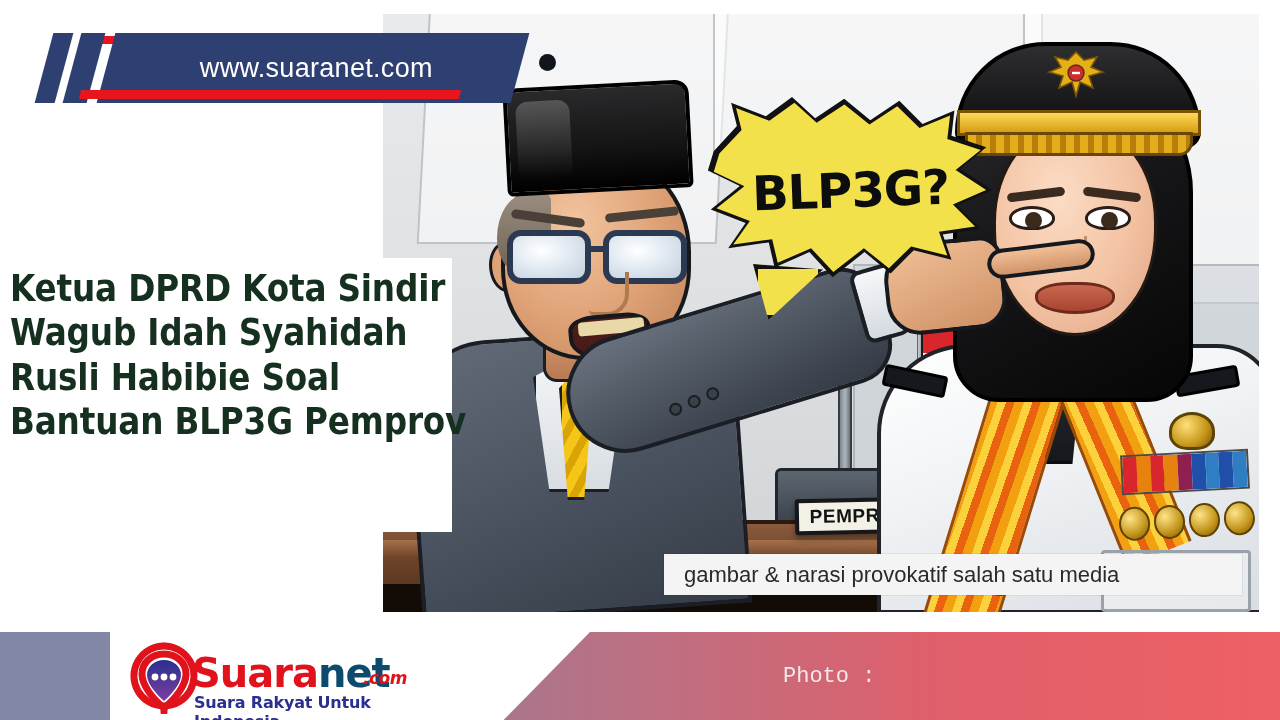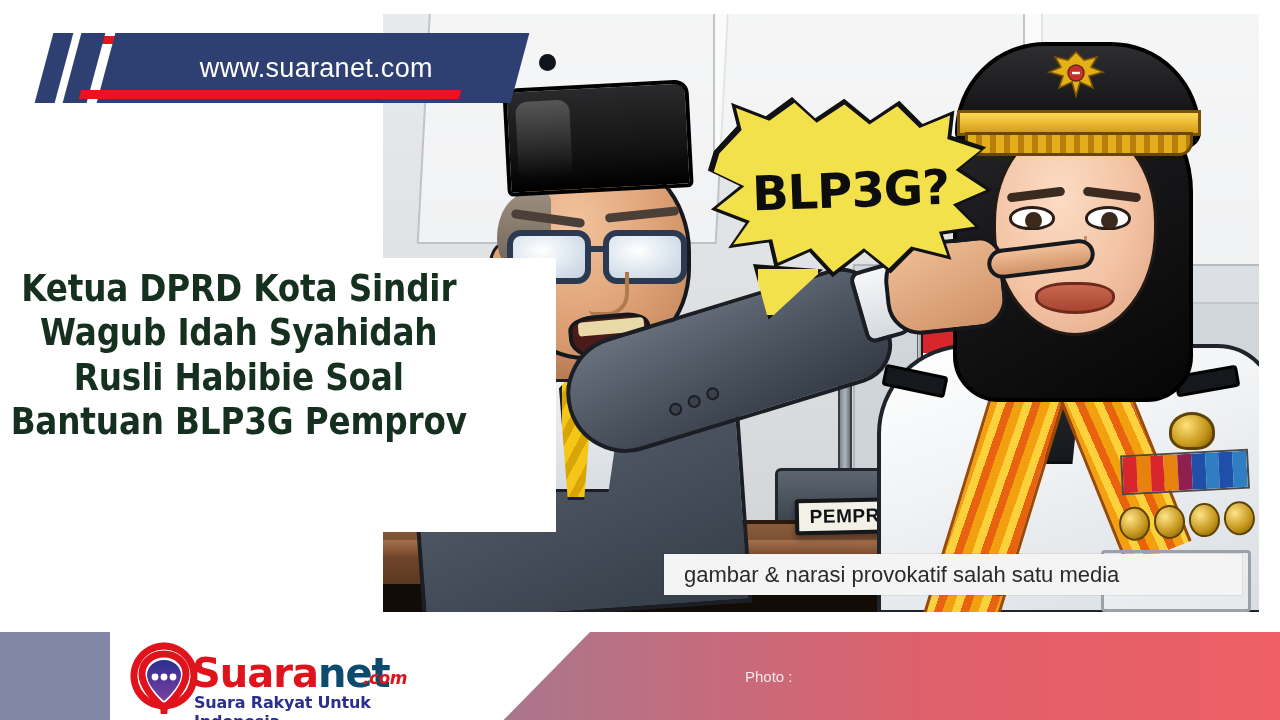--- a/index.html
+++ b/index.html
@@ -395,24 +395,23 @@
   }
   .red-bot{
     position:absolute; left:80px; top:90px; width:380px; height:9px;
     background:#e9151d; transform:skewX(-15deg);
   }
   .s4{ left:466px; top:33px; width:14px; height:70px; background:#2e3f72; }
   .s5{ left:490px; top:33px; width:30px; height:70px; background:#2e3f72; }
 
   
   .headline-box{
-    position:absolute; left:0; top:258px; width:556px; height:274px;
+    position:absolute; left:0; top:258px; width:452px; height:274px;
     background:#ffffff;
     padding:8px 14px 0 10px;
-    text-align:center;
   }
   .headline{
     font-family:"DejaVu Sans", sans-serif;
     font-weight:bold;
     font-size:38px; line-height:1.17;
     color:#16301f;
     letter-spacing:-.2px;
     transform:scaleX(.86);
     transform-origin:left top;
     white-space:nowrap;
@@ -440,24 +439,24 @@
     position:absolute; left:110px; top:0; width:480px; height:88px;
     background:#ffffff;
     clip-path:polygon(0 0,100% 0,82% 100%,0 100%);
   }
   .footer-grad{
     position:absolute; left:400px; top:0; width:880px; height:88px;
     background:linear-gradient(90deg,#9b7b94 0%,#bd6f82 28%,#e05f6a 62%,#ee6065 100%);
     clip-path:polygon(18% 0,100% 0,100% 100%,0 100%);
   }
   .photo-label{
-    position:absolute; left:745px; top:0; height:88px;
+    position:absolute; left:783px; top:0; height:88px;
     display:flex; align-items:center;
-    color:#f3e8ea; font-size:15px;
-    font-family:Liberation Sans, sans-serif;
+    color:#f3e8ea; font-size:22px;
+    font-family:Liberation Mono, monospace;
   }
 
   
   .logo{ position:absolute; left:128px; top:8px; width:300px; height:78px; }
   .logo-pin{
     position:absolute; left:0; top:2px; width:72px; height:72px;
   }
   .logo-word{
     position:absolute; left:64px; top:10px;
     font-family:"DejaVu Sans", sans-serif;

